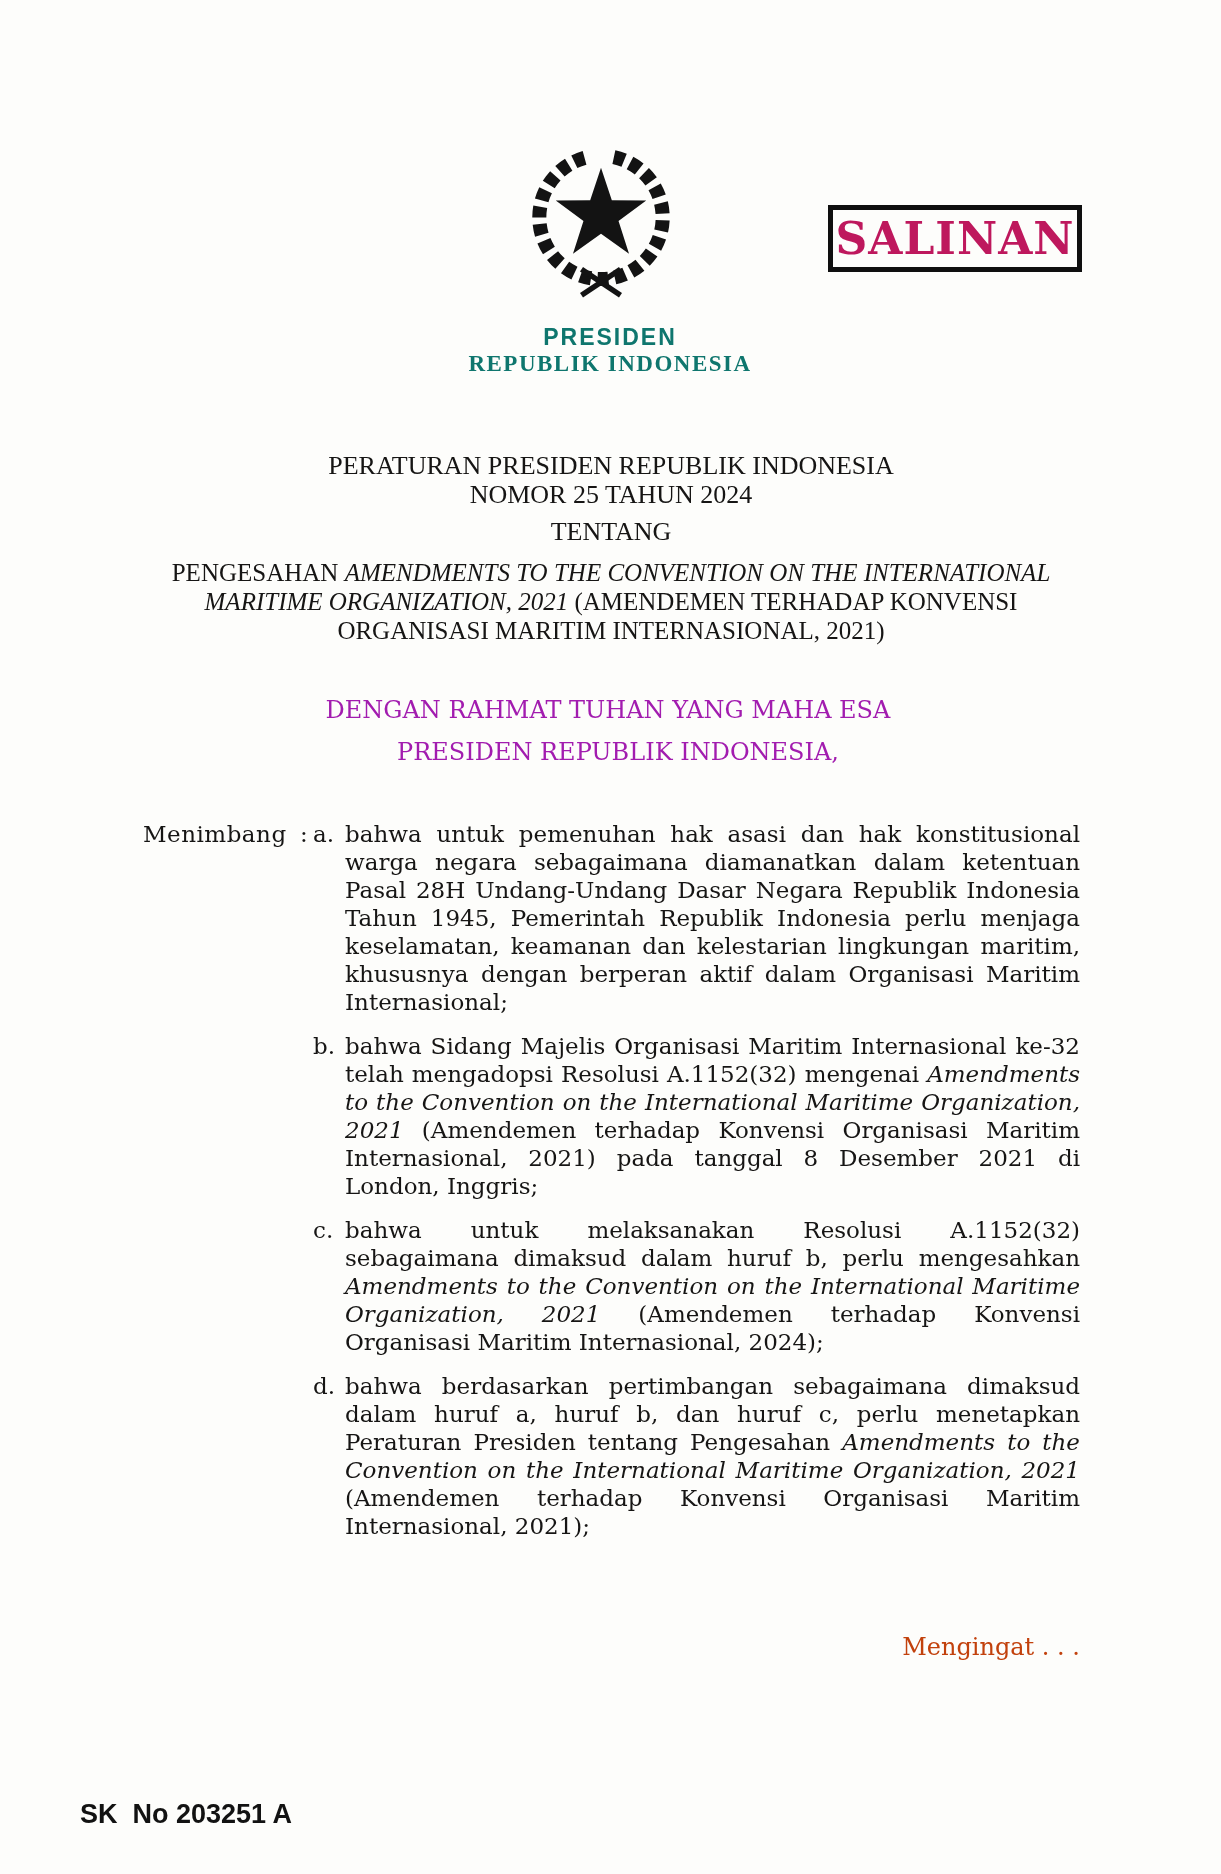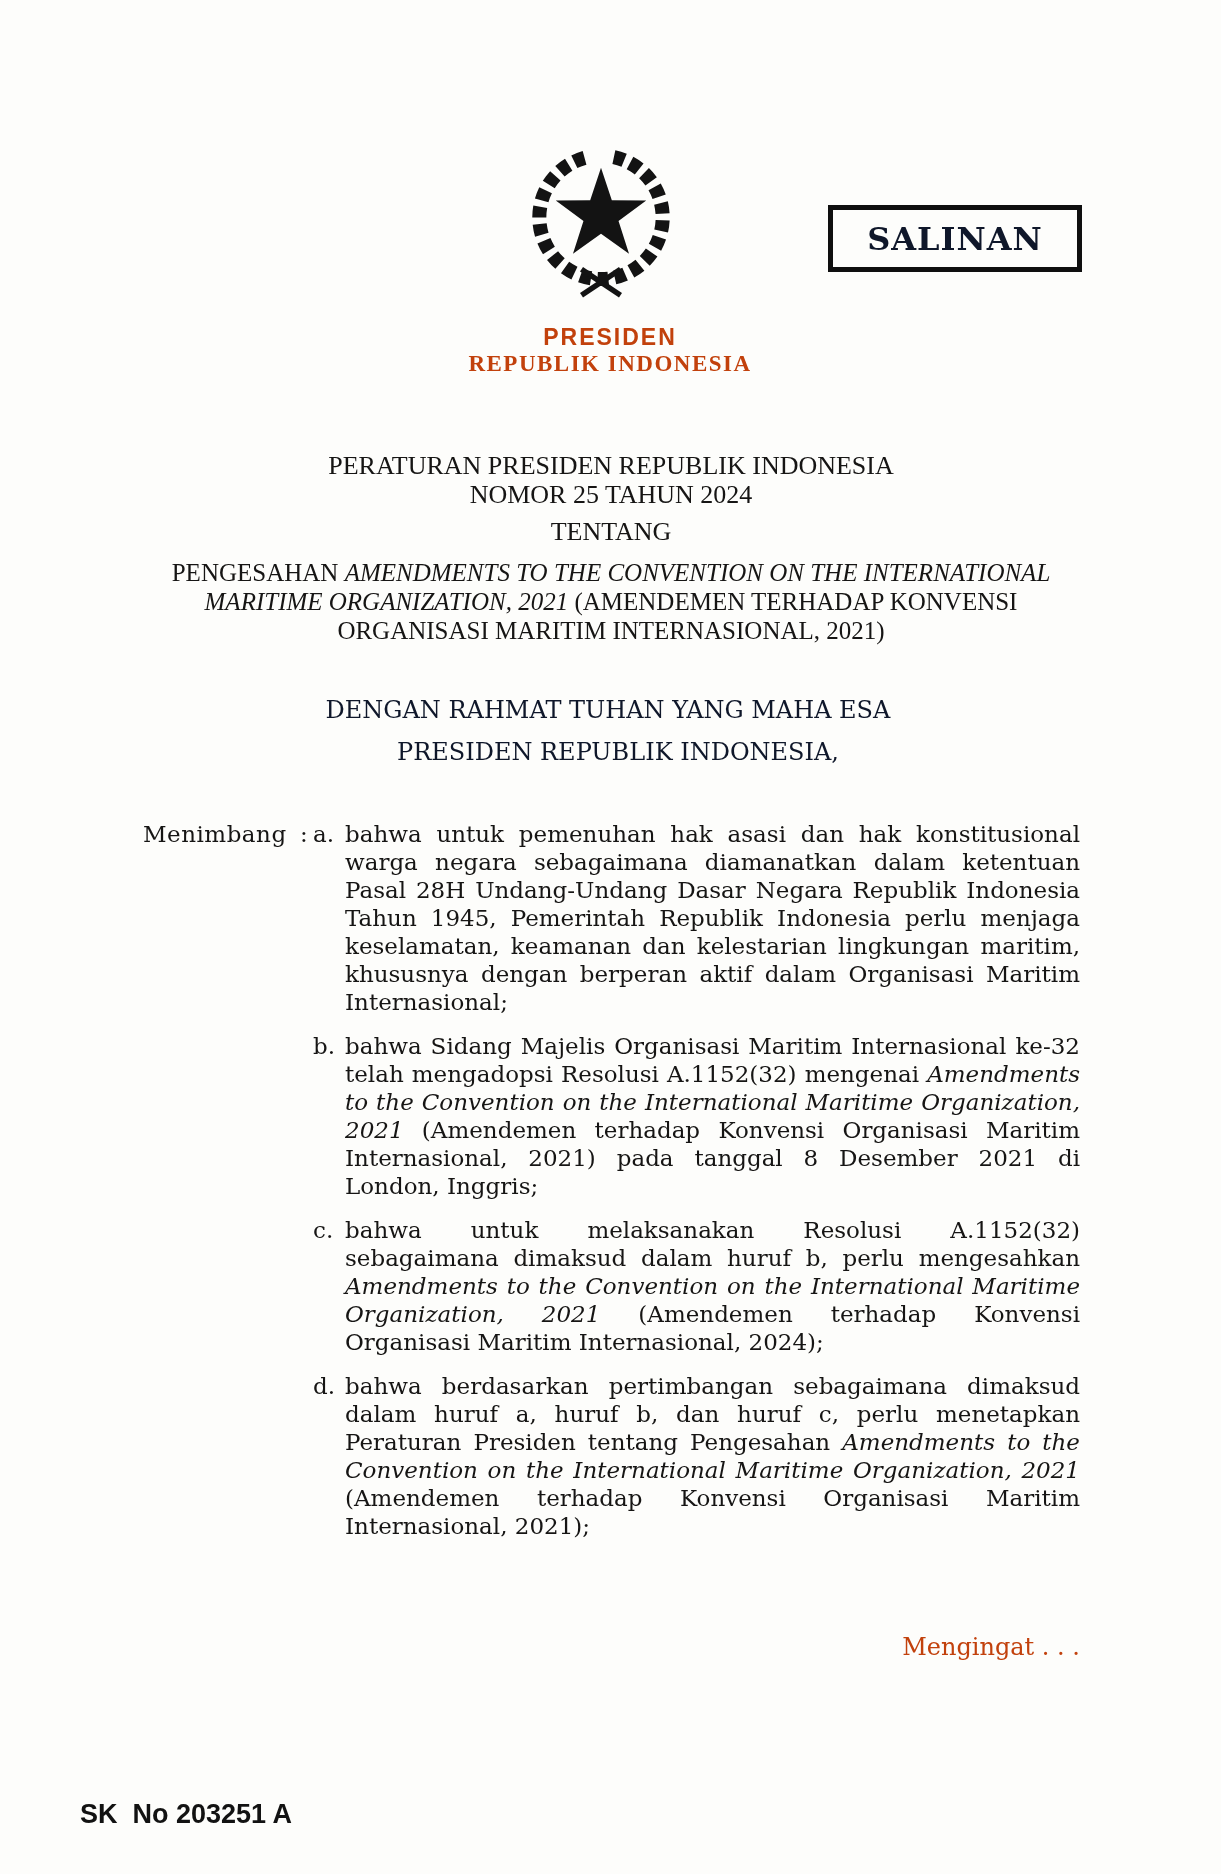--- a/index.html
+++ b/index.html
@@ -6,47 +6,47 @@
   .page{
     position:relative;width:1221px;height:1874px;margin:0 auto;
     background:#fdfdfb;color:#181715;overflow:hidden;
     font-family:"DejaVu Serif",serif;
   }
   
   .emblem{position:absolute;left:525px;top:133px;width:152px;height:171px;}
   
   .letterhead{
     position:absolute;left:410px;top:324px;width:400px;text-align:center;
-    font-family:"Liberation Sans",sans-serif;font-weight:700;color:#c2410c;
+    font-family:"Liberation Sans",sans-serif;font-weight:700;color:#0f766e;
   }
   .lh1{font-size:23px;letter-spacing:2px;line-height:26px;}
   .lh2{font-size:23px;letter-spacing:1.5px;line-height:26px;margin-top:1px;font-family:Liberation Serif, serif;}
   
   .stamp{
     position:absolute;left:828px;top:205px;width:254px;height:67px;
     border:5px solid #0f0f0f;box-sizing:border-box;background:#fdfdfb;
     display:flex;align-items:center;justify-content:center;
   }
   .stamp span{
-    font-family:"DejaVu Serif",serif;font-weight:700;font-size:32px;
-    letter-spacing:1px;line-height:1;color:#0f172a;
+    font-family:"DejaVu Serif",serif;font-weight:700;font-size:44px;
+    letter-spacing:1px;line-height:1;color:#be185d;
   }
   
   .titleblock{
     position:absolute;left:6px;top:451px;width:1210px;text-align:center;
     font-family:"Liberation Serif",serif;font-size:26px;line-height:29px;color:#161514;
   }
   .tentang{margin-top:8px;}
   .subject{margin-top:12px;font-size:25px;}
   .hline{line-height:29px;}
   em{font-style:italic;}
   
   .invocation-block{
     position:absolute;left:0;top:697px;width:1216px;text-align:center;
-    font-size:24px;line-height:26px;color:#0f172a;
+    font-size:24px;line-height:26px;color:#a21caf;
   }
   .authority{margin-top:16px;margin-left:20px;}
   
   .considerations{position:absolute;left:143px;top:820px;width:937px;font-size:23px;color:#161514;}
   .mitem{display:flex;align-items:flex-start;margin-bottom:16px;}
   .mlabel{width:157px;flex:0 0 157px;line-height:28px;letter-spacing:0.5px;}
   .mcolon{width:13px;flex:0 0 13px;line-height:28px;}
   .mletter{width:32px;flex:0 0 32px;line-height:28px;}
   .mtext{flex:1 1 auto;}
   .bline{line-height:28px;text-align:justify;text-align-last:justify;}

